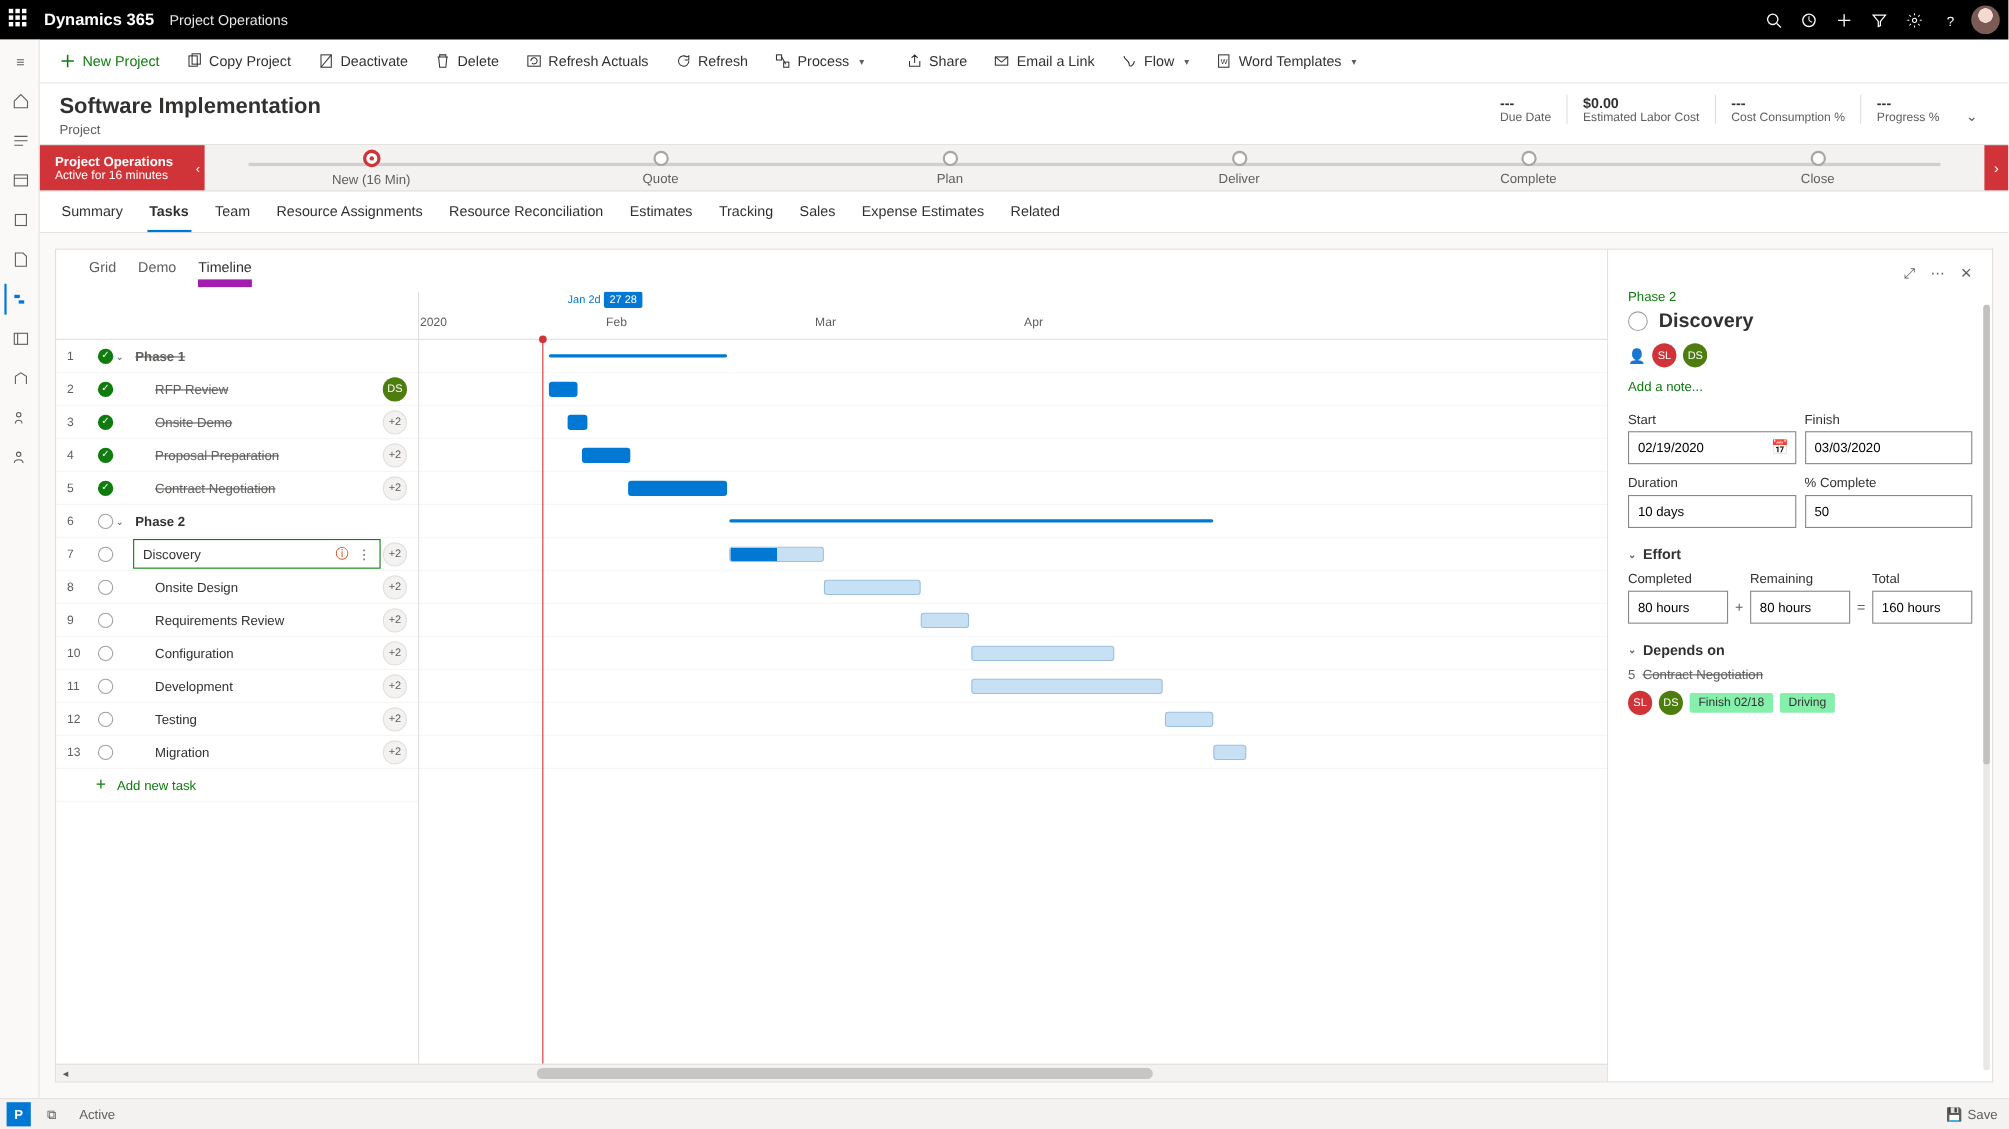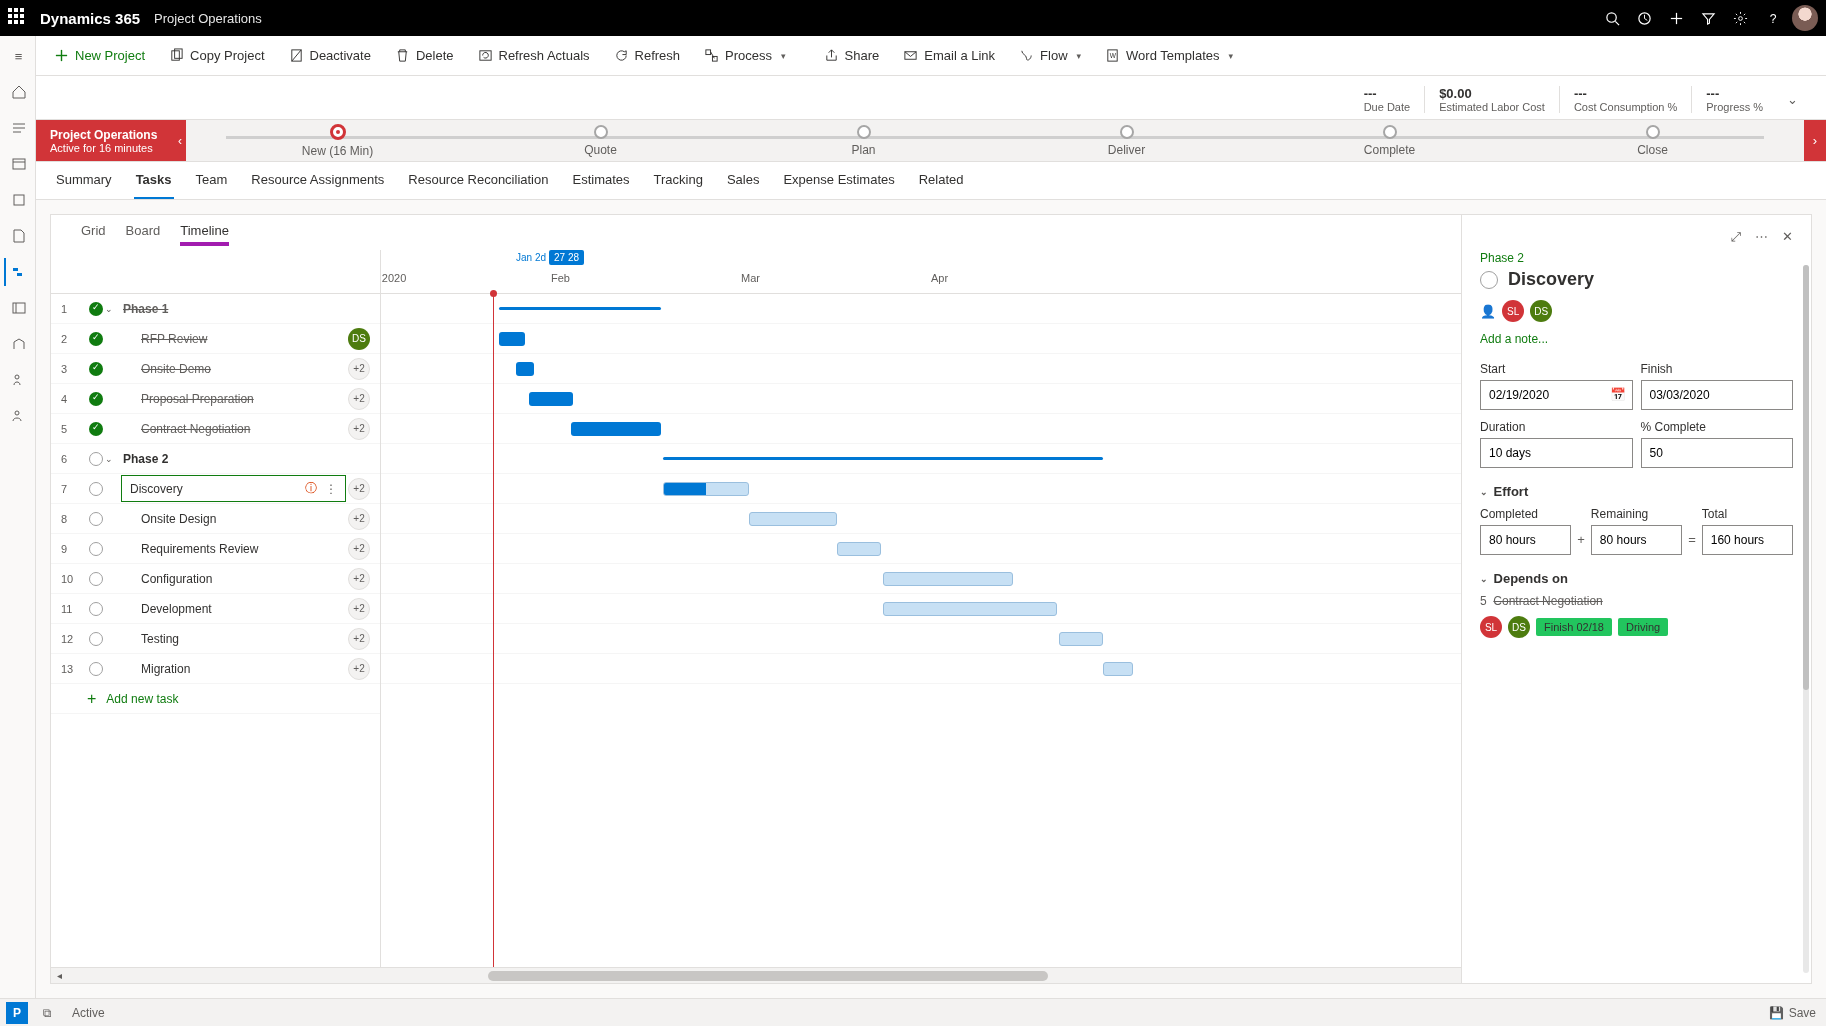--- a/index.html
+++ b/index.html
@@ -60,21 +60,21 @@
 
 .tabs { display: flex; gap: 20px; padding: 0 18px; background: #fff; border-bottom: 1px solid #e1dfdd; }
 .tab { padding: 10px 2px; font-size: 13px; cursor: pointer; color: #323130; }
 .tab.active { font-weight: 600; border-bottom: 2px solid #0078d4; }
 
 
 .content { flex: 1; display: flex; background: #faf9f8; padding: 14px; gap: 0; overflow: hidden; }
 .board { flex: 1; display: flex; flex-direction: column; background: #fff; border: 1px solid #e1dfdd; overflow: hidden; }
 .viewtabs { display: flex; gap: 20px; padding: 8px 30px 4px; font-size: 13px; color: #605e5c; }
 .viewtabs .vt { cursor: pointer; padding-bottom: 4px; }
-.viewtabs .vt.active { color: #323130; border-bottom: 4px solid #a21caf; }
+.viewtabs .vt.active { color: #323130; border-bottom: 7px solid #a21caf; }
 
 .gantt { flex: 1; display: flex; position: relative; overflow: hidden; }
 .gantt-left { width: 330px; border-right: 1px solid #e1dfdd; overflow-y: auto; }
 .gantt-right { flex: 1; position: relative; overflow: hidden; }
 
 .tl-header { height: 44px; border-bottom: 1px solid #e1dfdd; position: relative; font-size: 11px; color: #605e5c; }
 .tl-header .month { position: absolute; top: 22px; }
 .tl-marker { position: absolute; top: 0; background: #0078d4; color: #fff; font-size: 10px; padding: 2px 5px; border-radius: 2px; }
 .tl-marker-lbl { position: absolute; top: -14px; font-size: 10px; color: #0078d4; }
 .task-row { height: 30px; display: flex; align-items: center; padding: 0 10px; font-size: 12px; border-bottom: 1px solid #f5f5f5; }
@@ -127,21 +127,21 @@
 .fld .date-wrap { position: relative; }
 .fld .date-wrap .cal { position: absolute; right: 6px; top: 7px; color: #605e5c; pointer-events: none; }
 .section-h { display: flex; align-items: center; gap: 6px; font-size: 13px; font-weight: 600; margin: 16px 0 8px; cursor: pointer; }
 .section-h .chv { font-size: 9px; color: #605e5c; }
 .effort-row { display: flex; align-items: flex-end; gap: 6px; }
 .effort-row .fld { flex: 1; }
 .effort-row .op { padding-bottom: 8px; color: #605e5c; }
 .dep-row { font-size: 12px; color: #605e5c; margin-bottom: 8px; }
 .dep-row .dn { text-decoration: line-through; }
 .dep-badges { display: flex; gap: 6px; align-items: center; }
-.pill { background: #22c55e; padding: 3px 8px; font-size: 11px; border-radius: 2px; }
+.pill { background: #86efac; padding: 3px 8px; font-size: 11px; border-radius: 2px; }
 .panel-scroll { position: absolute; right: 2px; top: 50px; bottom: 10px; width: 6px; background: #e8e8e8; border-radius: 3px; }
 .panel-scroll::after { content:''; position:absolute; top:0; width:6px; height:60%; background:#c0c0c0; border-radius:3px; }
 
 
 .statusbar { position: fixed; bottom: 0; left: 0; right: 0; height: 28px; background: #f3f2f1; border-top: 1px solid #e1dfdd; display: flex; align-items: center; font-size: 12px; color: #605e5c; }
 .sb-badge { width: 22px; height: 22px; background: #0078d4; color: #fff; display: flex; align-items: center; justify-content: center; margin: 0 4px 0 6px; font-weight: 600; }
 .sb-icon { width: 30px; text-align: center; cursor: pointer; }
 .sb-spacer { flex: 1; }
 .sb-save { display: flex; align-items: center; gap: 4px; padding-right: 10px; cursor: pointer; }
 
@@ -341,20 +341,24 @@
           <svg viewBox="0 0 16 16">
             <rect x="3" y="2" width="10" height="12" fill="none" stroke="currentColor"></rect>
             <text x="5" y="11" font-size="7">W</text>
           </svg>
           <span>Word Templates</span>
           <span class="chev-sm">▾</span>
         </div>
     </div>
 
     <div class="record-header">
+      <div>
+        <h1>Software Implementation</h1>
+        <div class="sub">Project</div>
+      </div>
       <div class="spacer"></div>
       <div class="kpi-group" id="kpis">
           <div class="kpi">
             <div class="val">---</div>
             <div class="lbl">Due Date</div>
           </div>
           <div class="kpi">
             <div class="val">$0.00</div>
             <div class="lbl">Estimated Labor Cost</div>
           </div>
@@ -416,21 +420,21 @@
         <div class="tab">Tracking</div>
         <div class="tab">Sales</div>
         <div class="tab">Expense Estimates</div>
         <div class="tab">Related</div>
       </div>
 
     <div class="content">
       <div class="board">
         <div class="viewtabs" id="viewtabs">
             <div class="vt">Grid</div>
-            <div class="vt">Board</div>
+            <div class="vt">Demo</div>
             <div class="vt active">Timeline</div>
           </div>
         <div class="gantt">
           <div class="gantt-left">
             <div class="task-row header-row"></div>
             <div id="task-list">
                 <div class="task-row">
                   <div class="row-num">1</div>
     <div class="row-status">
                     <span class="check"></span>

